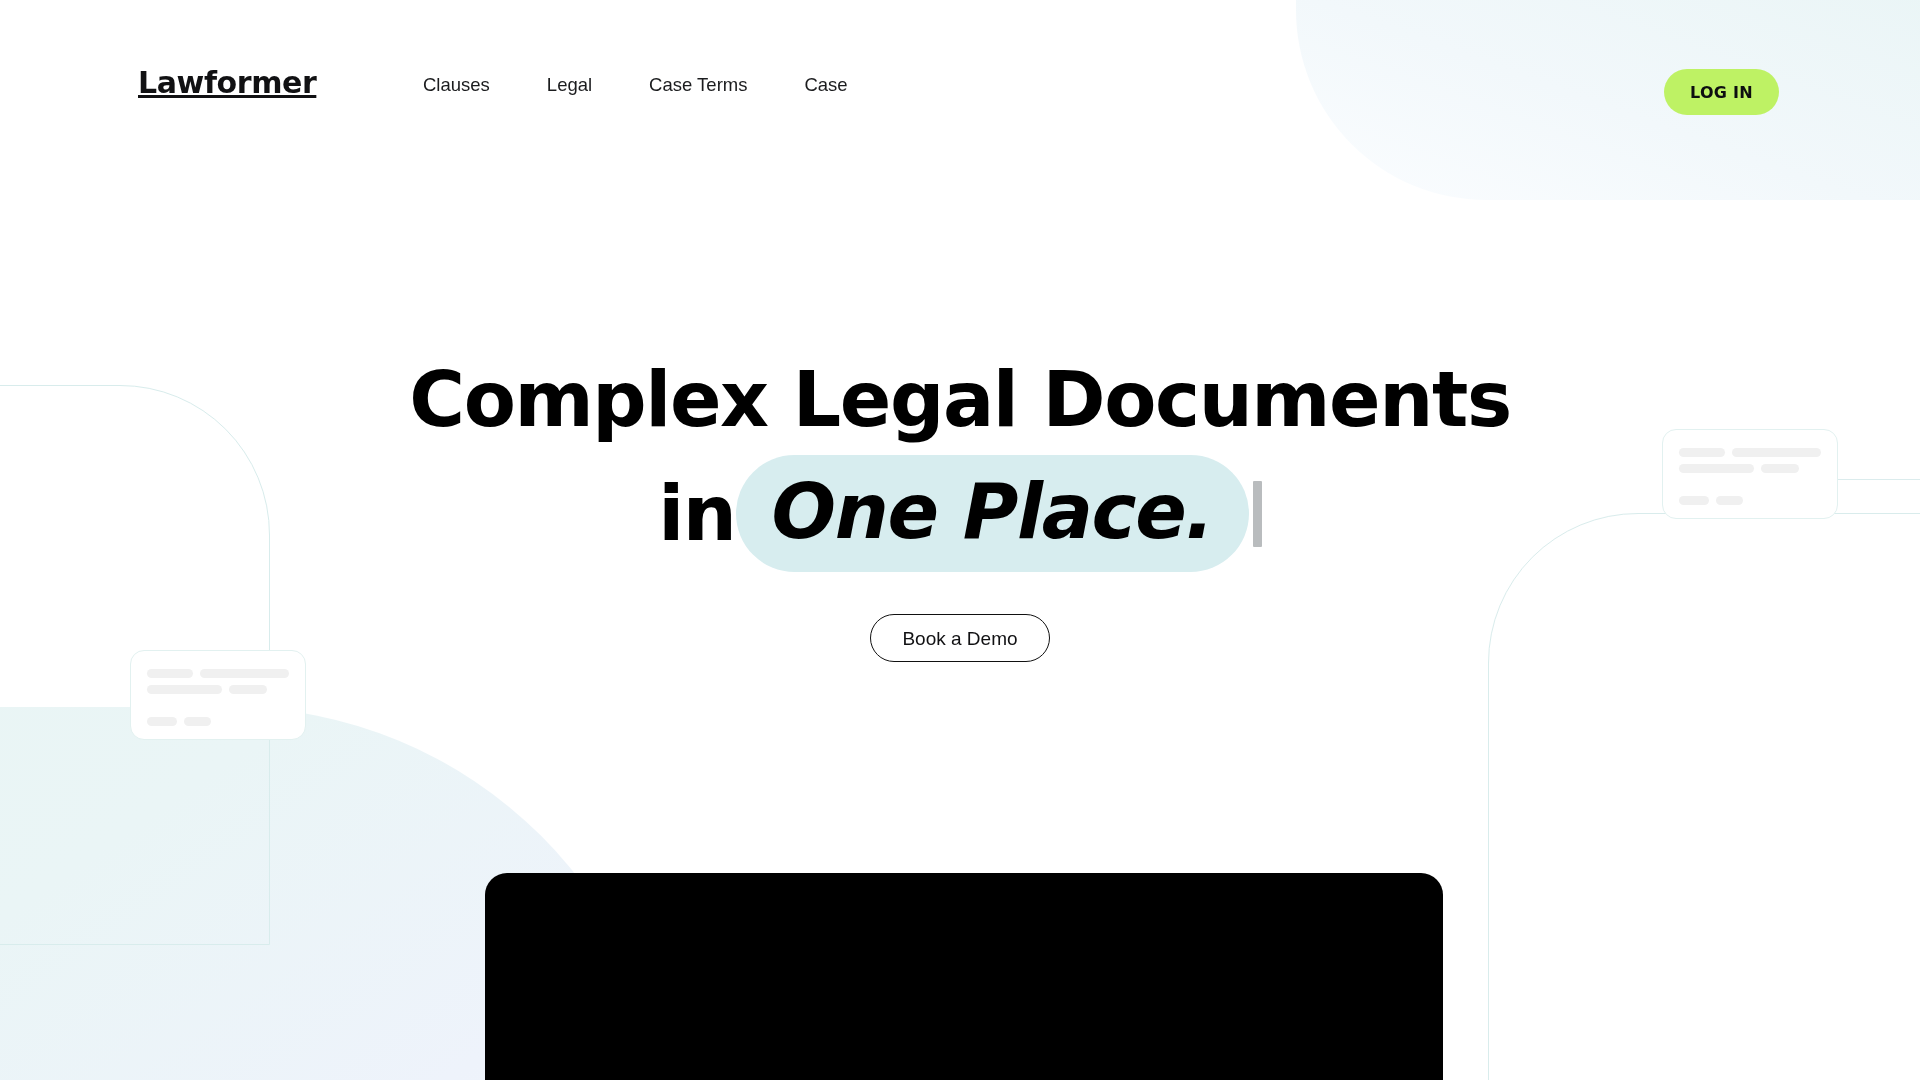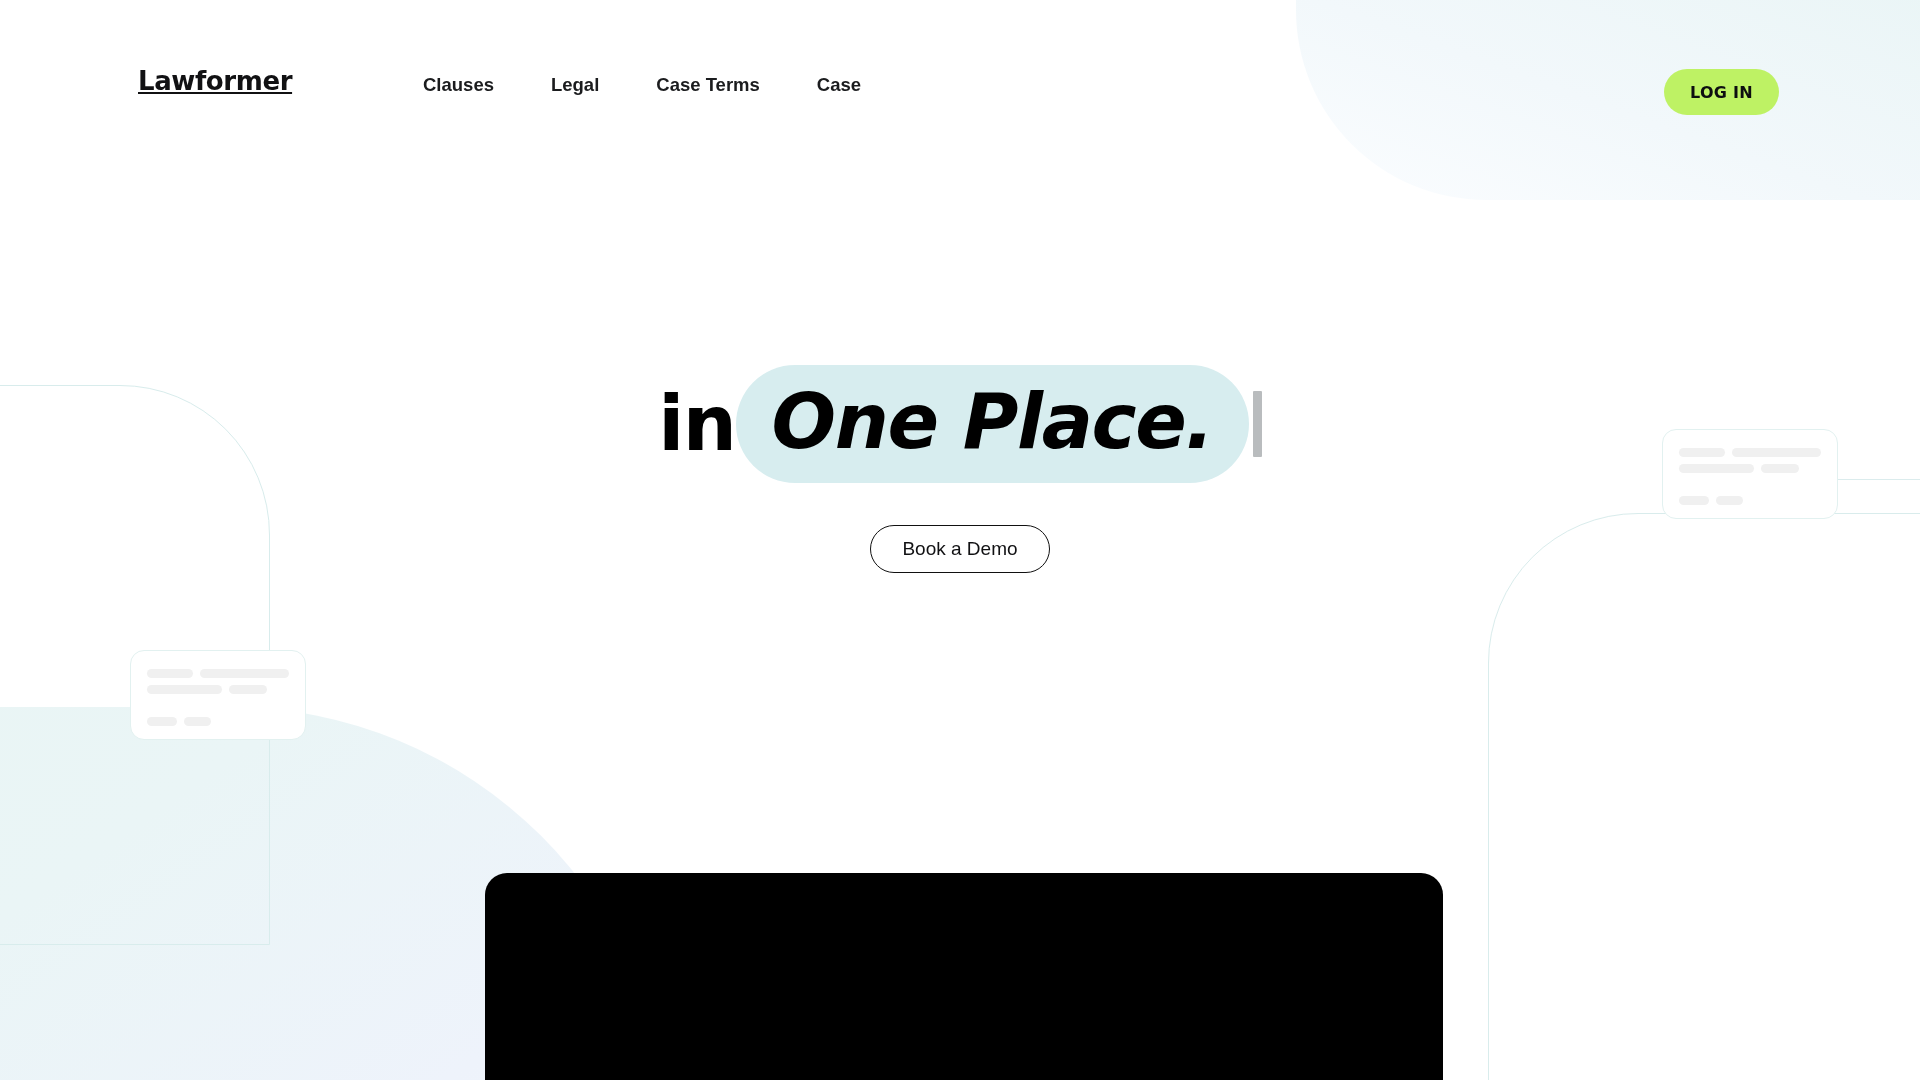--- a/index.html
+++ b/index.html
@@ -117,38 +117,38 @@
     z-index: 10;
     display: flex;
     align-items: center;
   }
 
   .brand {
     position: absolute;
     left: 138px;
     top: 68px;
     font-family: "DejaVu Sans", sans-serif;
-    font-size: 26px;
+    font-size: 30px;
     font-weight: 700;
     letter-spacing: -0.4px;
     color: #111113;
     line-height: 1;
   }
 
   .main-nav {
     position: absolute;
     left: 423px;
     top: 76px;
     display: flex;
     align-items: center;
     gap: 57px;
   }
   .nav-link {
     font-size: 18.5px;
-    font-weight: 700;
+    font-weight: 400;
     color: #1b1c1e;
     text-decoration: none;
     line-height: 1;
     white-space: nowrap;
     cursor: pointer;
   }
 
   .login-btn {
     position: absolute;
     left: 1664px;
@@ -301,20 +301,21 @@
       <a class="nav-link" href="#">Legal</a>
       <a class="nav-link" href="#">Case Terms</a>
       <a class="nav-link" href="#">Case</a>
     </nav>
 
     <button class="login-btn">LOG IN</button>
   </header>
 
   <section class="hero">
     <h1 class="hero-title">
+      <span class="hero-line line1">Complex Legal Documents</span>
       <span class="hero-line line2">
         <span class="hl-plain">in</span>
         <span class="hl-pill">One Place.</span>
         <span class="type-cursor"></span>
       </span>
     </h1>
 
     <div class="cta-wrap">
       <button class="demo-btn">Book a Demo</button>
     </div>

